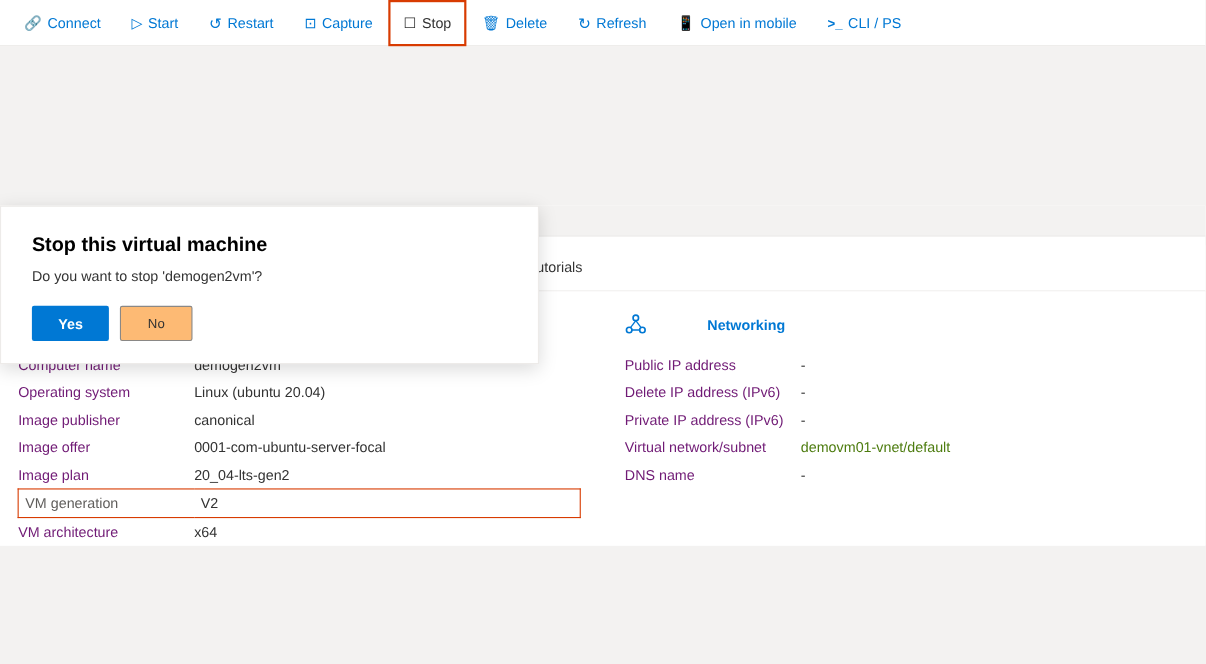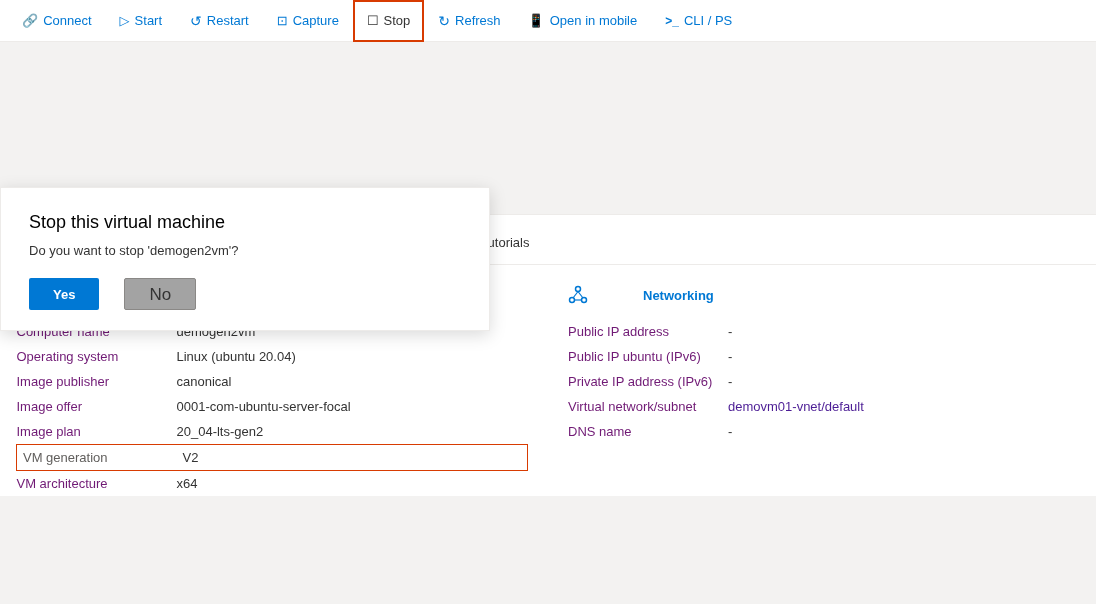--- a/index.html
+++ b/index.html
@@ -60,50 +60,50 @@
       background: #fff;
       border: 1px solid #edebe9;
       box-shadow: 0 4px 16px rgba(0,0,0,0.15);
       padding: 24px 28px 20px 28px;
       z-index: 100;
       width: 490px;
       min-height: 140px;
     }
     .stop-dialog h2 {
       font-size: 18px;
-      font-weight: 400;
+      font-weight: 700;
       color: #000;
       margin-bottom: 10px;
     }
     .stop-dialog p {
       font-size: 13px;
       color: #333;
       margin-bottom: 20px;
     }
     .dialog-buttons {
       display: flex;
-      gap: 25px;
+      gap: 10px;
     }
     .btn-yes {
       background: #0078d4;
       color: #fff;
       border: none;
       padding: 6px 24px;
       font-size: 13px;
       font-weight: 600;
       cursor: pointer;
       border-radius: 2px;
       height: 32px;
     }
     .btn-no {
-      background: #a3a3a3;
+      background: #fdba74;
       color: #333;
       border: 1px solid #8a8886;
       padding: 6px 24px;
-      font-size: 17px;
+      font-size: 12px;
       cursor: pointer;
       border-radius: 2px;
       height: 32px;
     }
 
     
     .purpose-bar {
       background: #f3f2f1;
       padding: 6px 16px;
       font-size: 13px;
@@ -192,21 +192,21 @@
       border: 1.5px solid #d83b01;
     }
     .vm-gen-row td {
       padding: 5px 6px !important;
     }
     .vm-gen-row td:first-child {
       padding-left: 6px !important;
     }
 
     .link-val {
-      color: #4c1d95;
+      color: #4d7c0f;
       text-decoration: none;
       cursor: pointer;
     }
 
     
     .icon-connect::before { content: "🔗"; font-size: 13px; }
     .icon-start::before { content: "▷"; font-size: 13px; }
     .icon-restart::before { content: "↺"; font-size: 14px; }
     .icon-stop::before { content: "☐"; font-size: 13px; }
     .icon-capture::before { content: "⊡"; font-size: 13px; }
@@ -234,20 +234,24 @@
     <span class="icon icon-restart"></span>
     <span>Restart</span>
   </div>
   <div class="toolbar-item">
     <span class="icon icon-capture"></span>
     <span>Capture</span>
   </div>
   <div class="toolbar-item active-stop">
     <span class="icon icon-stop"></span>
     <span>Stop</span>
+  </div>
+  <div class="toolbar-item">
+    <span class="icon icon-delete"></span>
+    <span>Delete</span>
   </div>
   <div class="toolbar-item">
     <span class="icon icon-refresh"></span>
     <span>Refresh</span>
   </div>
   <div class="toolbar-item">
     <span class="icon icon-mobile"></span>
     <span>Open in mobile</span>
   </div>
   <div class="toolbar-item">
@@ -346,21 +350,21 @@
         </span>
         <span class="section-title networking">Networking</span>
       </div>
       <table class="prop-table">
         <tbody>
           <tr>
             <td>Public IP address</td>
             <td>-</td>
           </tr>
           <tr>
-            <td>Public IP ubuntu (IPv6)</td>
+            <td>Delete IP address (IPv6)</td>
             <td>-</td>
           </tr>
           <tr>
             <td>Private IP address (IPv6)</td>
             <td>-</td>
           </tr>
           <tr>
             <td>Virtual network/subnet</td>
             <td>
               <a class="link-val" href="#">demovm01-vnet/default</a>

